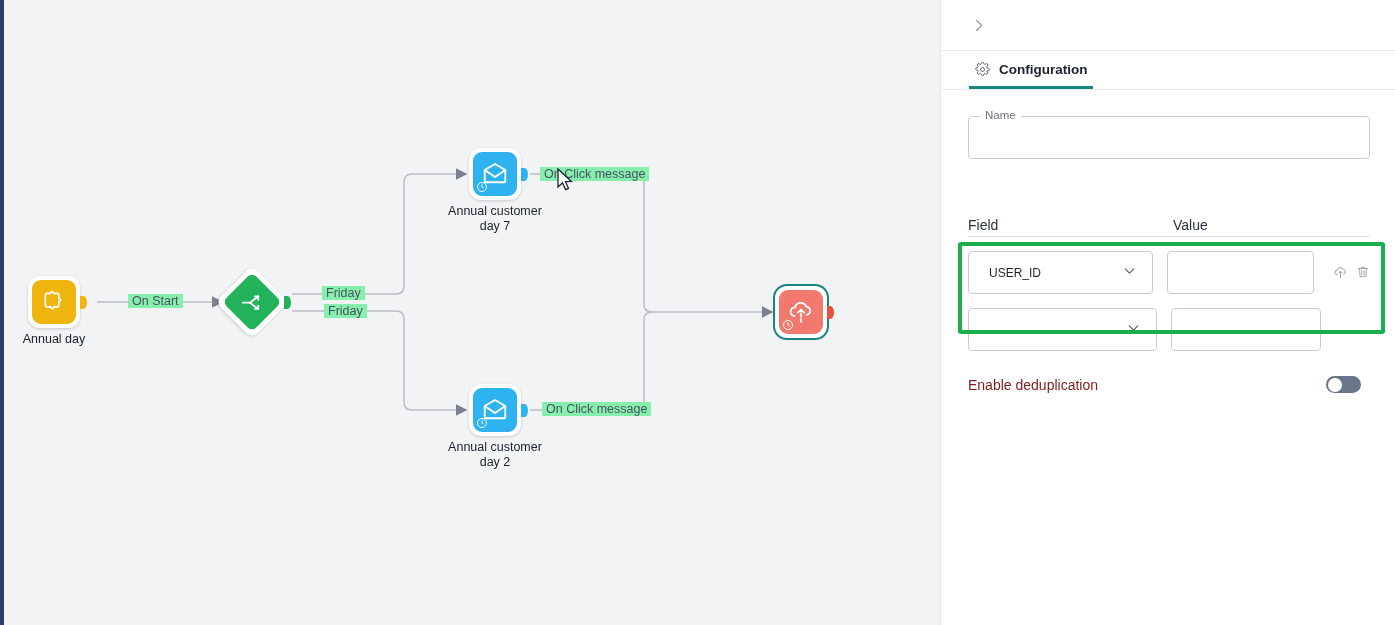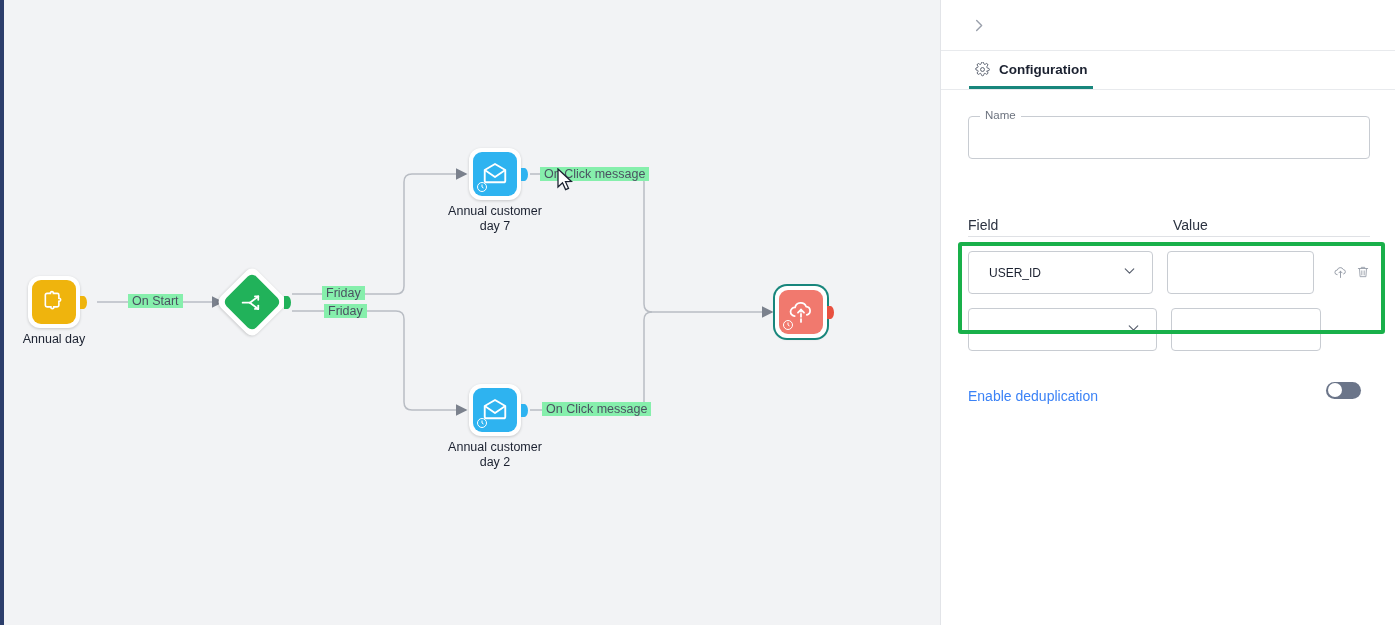--- a/index.html
+++ b/index.html
@@ -168,21 +168,21 @@
     width: 150px; height: 43px; border: 1px solid #c8ccd2; border-radius: 4px;
     margin-left: 14px; background: #fff;
   }
   .kv-actions { display: flex; gap: 8px; margin-left: 19px; }
   .kv-actions span { cursor: pointer; line-height: 0; }
 
   .dedup-row {
     display: flex; align-items: center; justify-content: space-between;
     margin-top: 25px; padding-right: 9px;
   }
-  .dedup-label { font-size: 14px; color: #3b82f6; margin-top: 12px; }
+  .dedup-label { font-size: 14px; color: #7f1d1d; }
   .toggle {
     width: 35px; height: 17px; border-radius: 9px; background: #6b7589;
     position: relative; cursor: pointer;
   }
   .toggle .knob {
     position: absolute; left: 1.5px; top: 1.5px;
     width: 14px; height: 14px; border-radius: 50%; background: #fff;
   }
 </style>
 </head>

